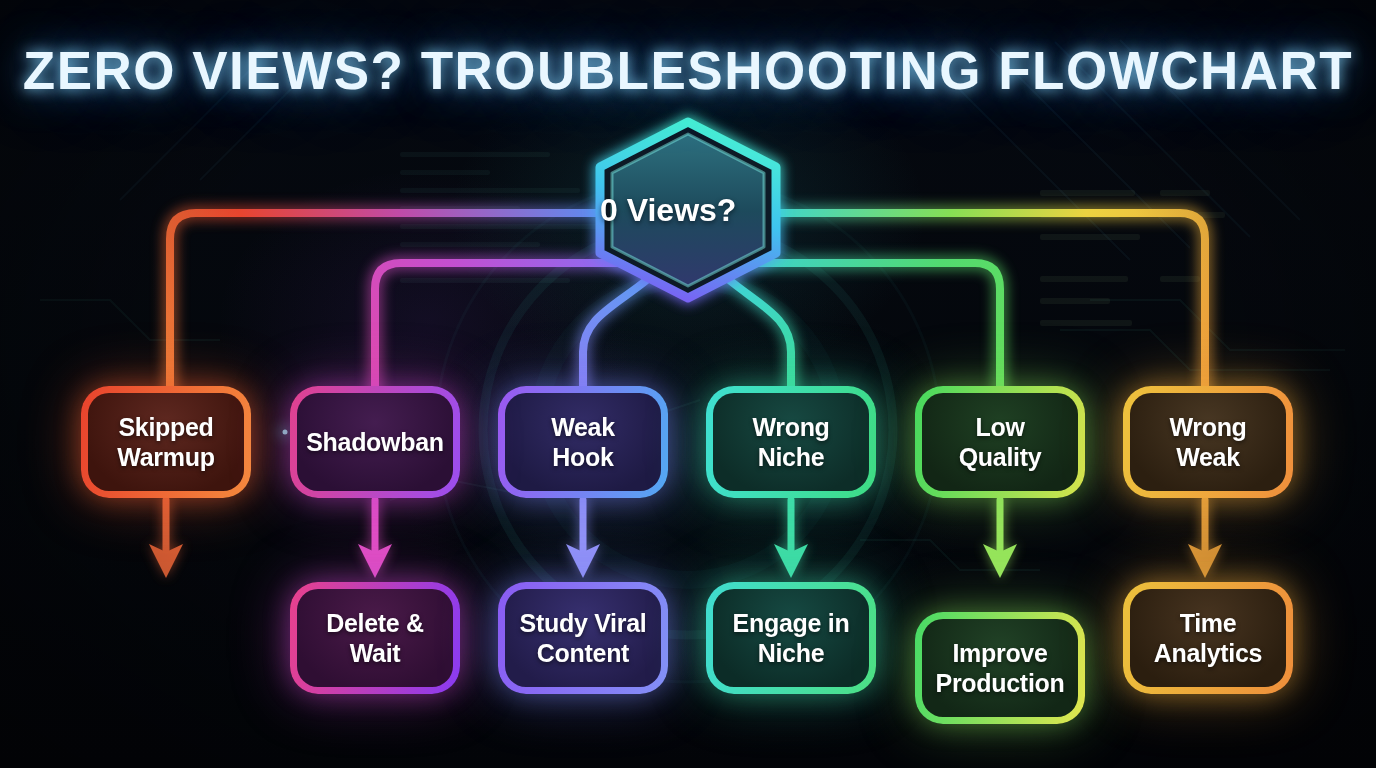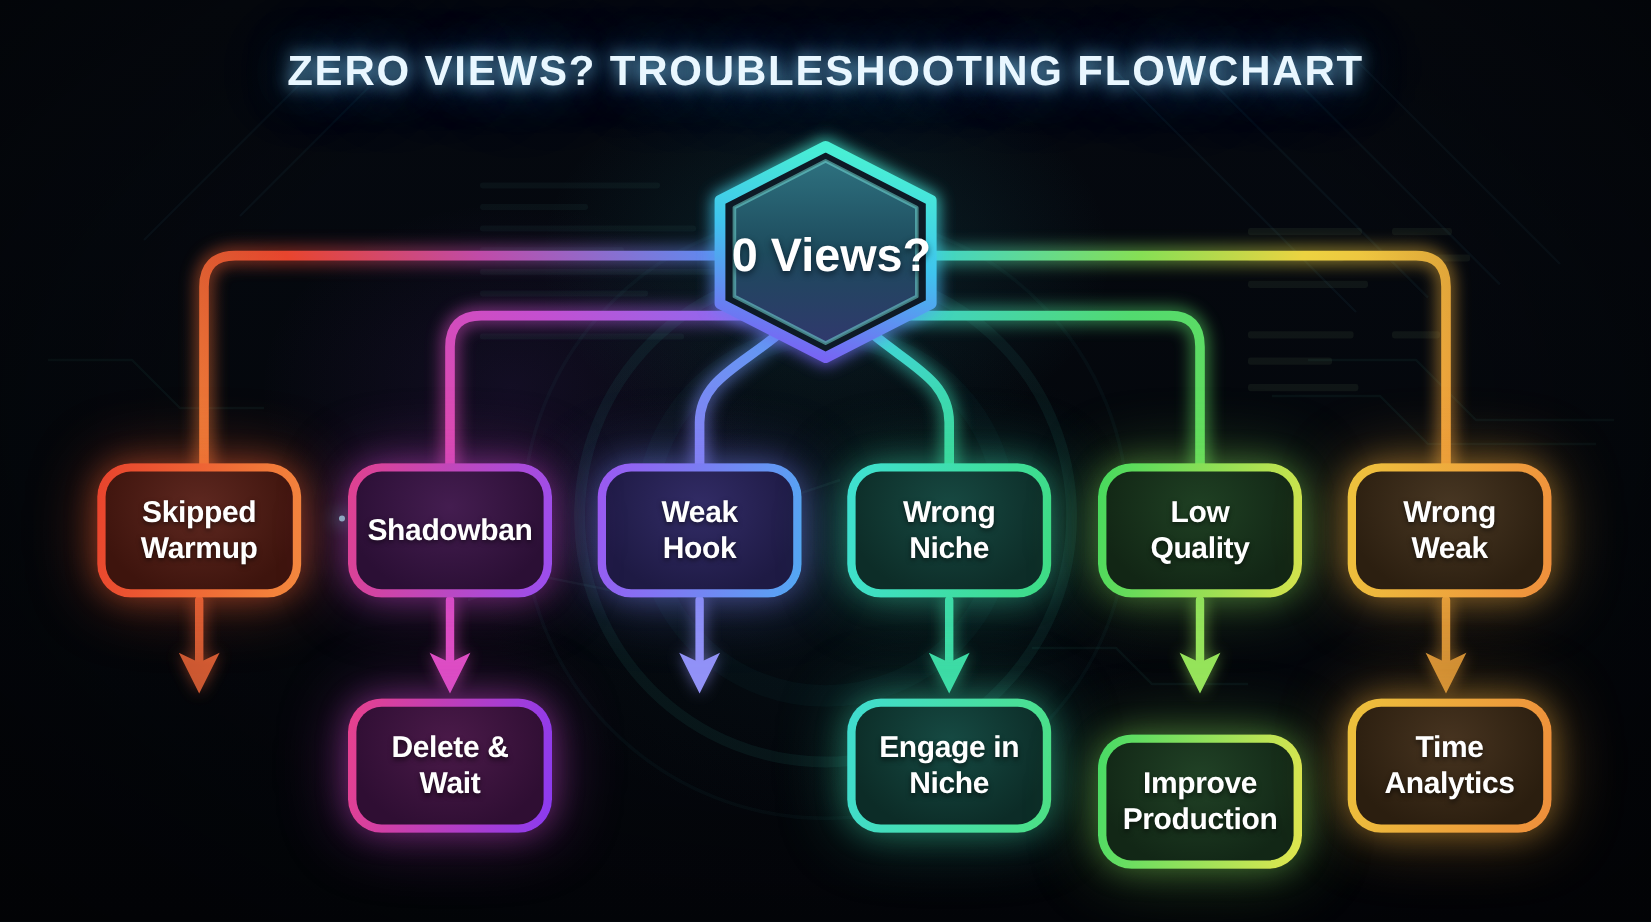--- a/index.html
+++ b/index.html
@@ -13,28 +13,28 @@
       linear-gradient(180deg,#050910 0%,#04070c 55%,#03050a 100%);
   }
   #stage::after{
     content:"";position:absolute;inset:0;pointer-events:none;
     background:radial-gradient(ellipse 900px 560px at 50% 45%, rgba(0,0,0,0) 55%, rgba(0,0,0,.45) 100%);
   }
   .art{position:absolute;left:0;top:0;}
   
   .title{
     position:absolute;left:0;top:40px;width:100%;text-align:center;
-    font-size:35px;font-weight:bold;letter-spacing:1.5px;color:#e9f7ff;
+    font-size:53px;font-weight:bold;letter-spacing:1.5px;color:#e9f7ff;
     text-shadow:0 0 14px rgba(135,215,255,.9),0 0 38px rgba(75,165,255,.55),0 0 72px rgba(60,140,255,.35);
     z-index:5;
   }
   
   .hex-label{
-    position:absolute;left:600px;top:192px;width:176px;text-align:right;
-    font-size:39px;font-weight:bold;color:#fff;z-index:6;
+    position:absolute;left:600px;top:192px;width:176px;text-align:left;
+    font-size:32px;font-weight:bold;color:#fff;z-index:6;
     text-shadow:0 2px 5px rgba(0,10,20,.6);
   }
   
   .node{
     position:absolute;width:170px;height:112px;border-radius:28px;padding:7px;
     box-sizing:border-box;z-index:4;
     background:linear-gradient(100deg,var(--bfrom),var(--bto));
     box-shadow:0 0 26px var(--glow),0 0 58px var(--glow);
   }
   .node-inner{
@@ -290,20 +290,26 @@
         <span>Weak</span>
       </div>
   </div>
 
   <div class="node s2" style="left:290px;top:582px">
     <div class="node-inner">
         <span>Delete &amp;</span>
         <span>Wait</span>
       </div>
   </div>
+  <div class="node s3" style="left:498px;top:582px">
+    <div class="node-inner">
+        <span>Study Viral</span>
+        <span>Content</span>
+      </div>
+  </div>
   <div class="node s4" style="left:706px;top:582px">
     <div class="node-inner">
         <span>Engage in</span>
         <span>Niche</span>
       </div>
   </div>
   <div class="node s5" style="left:915px;top:612px">
     <div class="node-inner">
         <span>Improve</span>
         <span>Production</span>

